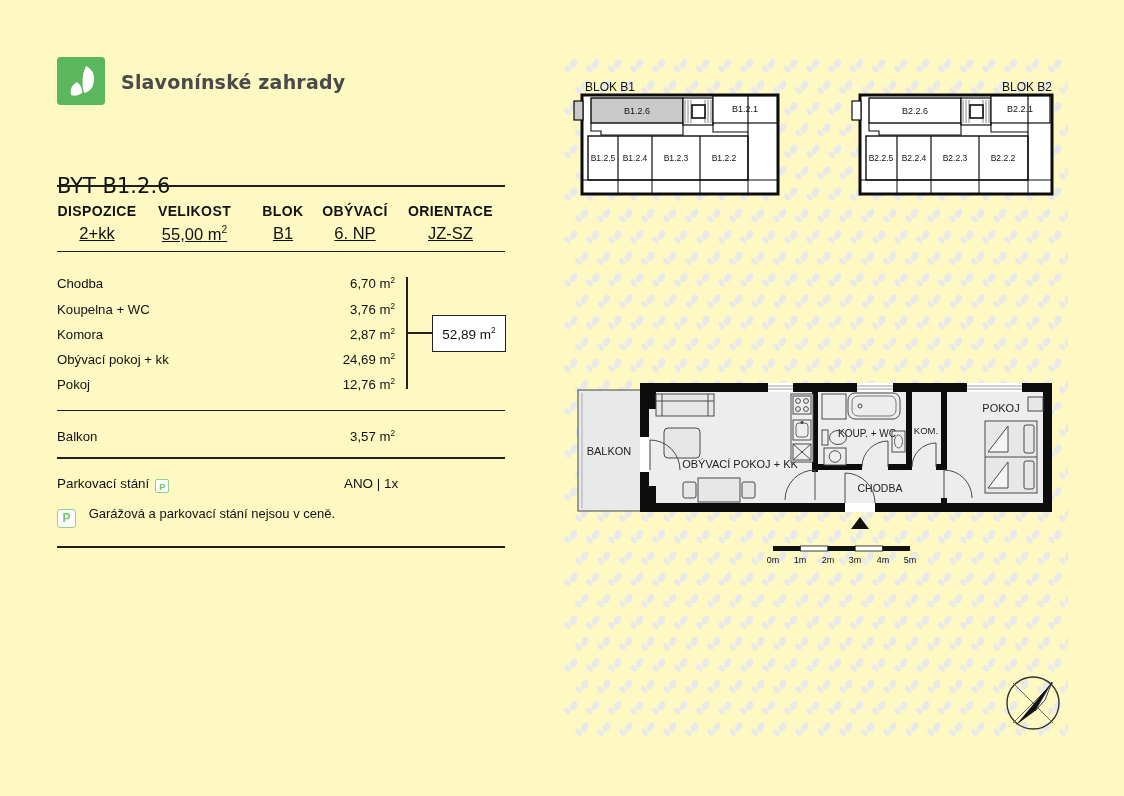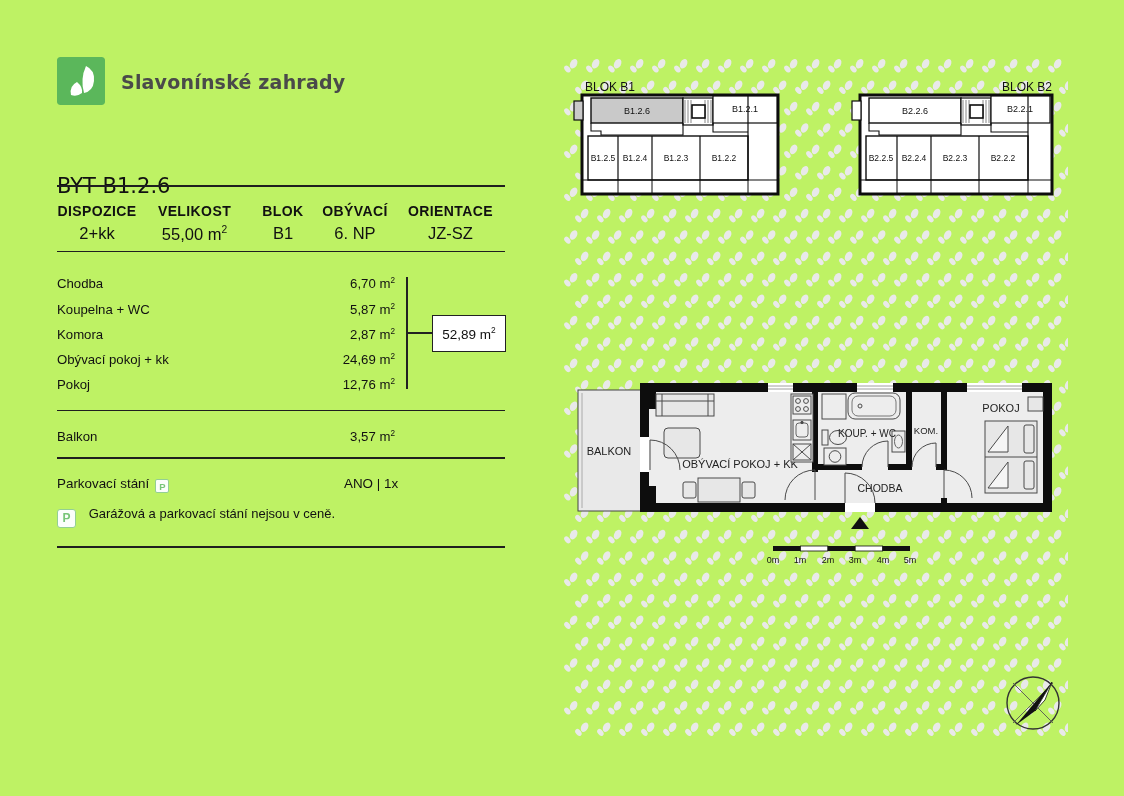--- a/index.html
+++ b/index.html
@@ -1,18 +1,18 @@
 <!DOCTYPE html>
 <html><head>
 <meta charset="utf-8">
 <style>
   * { margin:0; padding:0; box-sizing:border-box; }
   html,body { background:#ffffff; }
   body { font-family:"Liberation Sans", sans-serif; color:#1a1a1a; }
-  #canvas { position:relative; width:1124px; height:796px; background:#bef264; overflow:hidden; }
+  #canvas { position:relative; width:1124px; height:796px; background:#fef9c3; overflow:hidden; }
 
   
   #watermark { position:absolute; left:560px; top:55px; width:508px; height:690px; z-index:0; }
 
   
   .panel { position:absolute; left:57px; top:0; width:448px; height:796px; z-index:2; }
   .logo { position:absolute; left:0; top:57px; width:48px; height:48px; border-radius:3px; }
   .brand { position:absolute; left:64px; top:71px; font-family:"DejaVu Sans", sans-serif;
            font-size:19px; font-weight:bold; color:#4a4a4a; letter-spacing:0.2px; }
   .unit-title { position:absolute; left:0; top:146px; font-family:"DejaVu Sans", sans-serif;
@@ -20,21 +20,21 @@
   .rule { position:absolute; left:0; width:448px; background:#1f1f1f; }
   .r1 { top:185px; height:2px; }
   .r2 { top:251px; height:1px; }
   .r3 { top:410px; height:1px; }
   .r4 { top:457px; height:2px; }
   .r5 { top:546px; height:2px; }
 
   .summary { position:absolute; left:0; top:203px; width:448px; display:flex; }
   .sum-col { text-align:center; }
   .sum-col .lbl { font-size:14px; font-weight:bold; letter-spacing:0.4px; color:#111; }
-  .sum-col .val { font-size:16.5px; margin-top:5px; color:#111; }
+  .sum-col .val { font-size:16.5px; margin-top:5px; color:#111;text-decoration:underline; }
   sup { font-size:0.62em; vertical-align:super; }
 
   .room-row { position:absolute; left:0; width:448px; height:20px; font-size:13.2px; color:#111; }
   .room-row .rlabel { position:absolute; left:0; top:0; }
   .room-row .rval { position:absolute; right:110px; top:0; text-align:right; }
 
   .bracket-v { position:absolute; left:349px; top:277px; width:1.6px; height:112px; background:#222; }
   .bracket-h { position:absolute; left:349px; top:332px; width:26px; height:1.6px; background:#222; }
   .total-box { position:absolute; left:375px; top:315px; width:74px; height:37px; border:1.6px solid #222;
                display:flex; align-items:center; justify-content:center; font-size:13.5px; color:#111; background:#fff; }
@@ -872,21 +872,21 @@
     </div>
 
     <div class="rule r2"></div>
 
     <div class="room-row" style="top:276px">
       <span class="rlabel">Chodba</span>
       <span class="rval"><span>6,70</span>&nbsp;<span>m</span><sup>2</sup></span>
     </div>
     <div class="room-row" style="top:302px">
       <span class="rlabel">Koupelna + WC</span>
-      <span class="rval"><span>5,87</span>&nbsp;<span>m</span><sup>2</sup></span>
+      <span class="rval"><span>3,76</span>&nbsp;<span>m</span><sup>2</sup></span>
     </div>
     <div class="room-row" style="top:327px">
       <span class="rlabel">Komora</span>
       <span class="rval"><span>2,87</span>&nbsp;<span>m</span><sup>2</sup></span>
     </div>
     <div class="room-row" style="top:352px">
       <span class="rlabel">Obývací pokoj + kk</span>
       <span class="rval"><span>24,69</span>&nbsp;<span>m</span><sup>2</sup></span>
     </div>
     <div class="room-row" style="top:377px">

